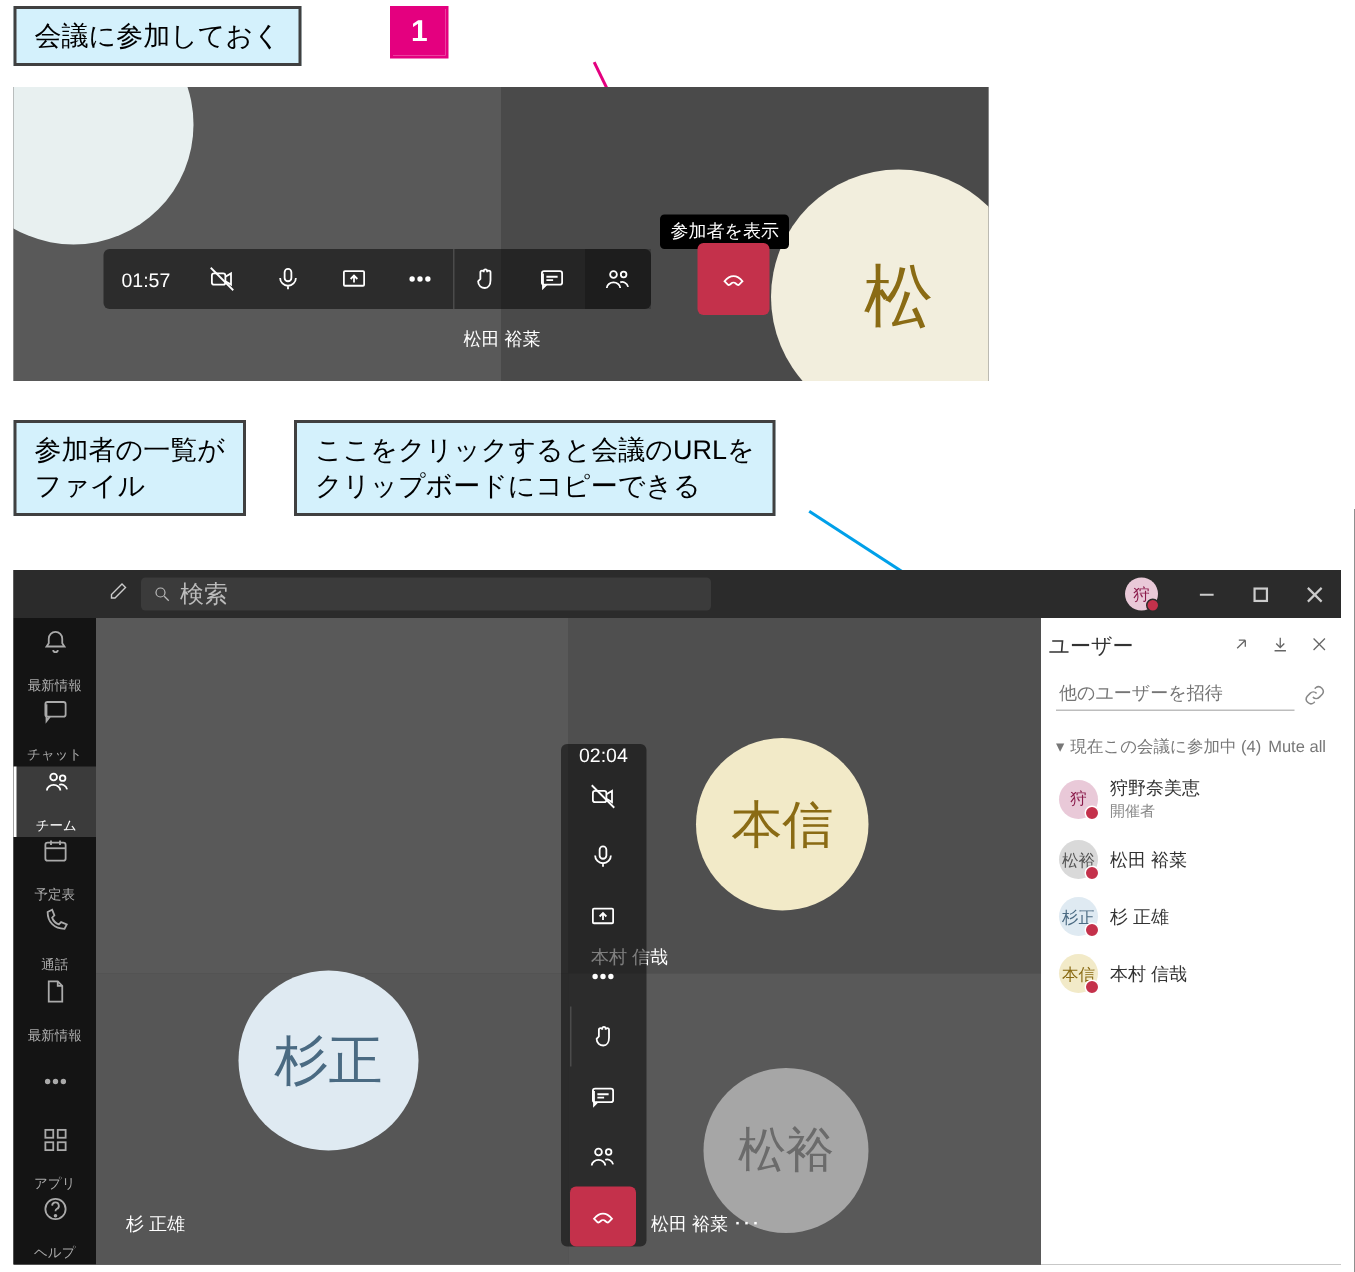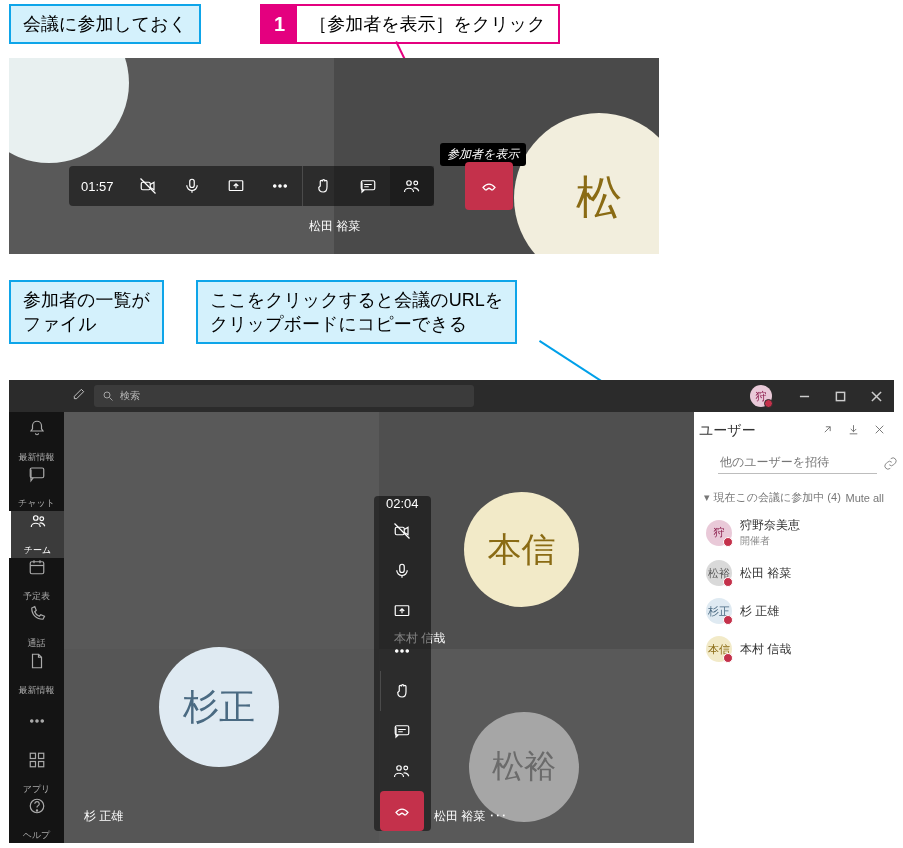--- a/index.html
+++ b/index.html
@@ -1,19 +1,19 @@
 <!DOCTYPE html>
 <html><head>
 <meta charset="utf-8">
 <style>
   * { box-sizing: border-box; margin: 0; padding: 0; }
   body { width: 903px; height: 848px; font-family: "Meiryo", "Yu Gothic", sans-serif; background: #fff; position: relative; }
 
   
-  .blue-box { border: 2px solid #0ea5e9; background: #d4f1fc; color: #000; padding: 6px 12px; font-size: 18px; position: absolute; }
+  .blue-box { border: 2px solid #404040; background: #d4f1fc; color: #000; padding: 6px 12px; font-size: 18px; position: absolute; }
   .step-box { border: 2px solid #e4007f; display: flex; align-items: stretch; position: absolute; background: #fff; }
   .step-num { background: #e4007f; color: #fff; font-size: 20px; font-weight: bold; padding: 4px 12px; display: flex; align-items: center; }
   .step-text { color: #000; font-size: 18px; padding: 6px 12px; display: flex; align-items: center; }
   .pink-line { position: absolute; background: #e4007f; height: 2px; transform-origin: 0 0; }
   .blue-line { position: absolute; background: #00a0e9; height: 2px; transform-origin: 0 0; }
 
   
   .panel1 { position: absolute; left: 9px; top: 58px; width: 650px; height: 196px; background: #3b3b3b; overflow: hidden; }
   .panel1 .tile-left { position: absolute; left: 0; top: 0; width: 325px; height: 196px; background: #595959; }
   .panel1 .tile-right { position: absolute; right: 0; top: 0; width: 325px; height: 196px; background: #4a4a4a; }
@@ -30,21 +30,21 @@
   .hangup.big { width:48px; height:48px; }
   .participants-btn { background: rgba(0,0,0,.2); }
   svg { width: 18px; height: 18px; stroke: #fff; stroke-width: 1.6; fill: none; }
   .caption { position:absolute; color:#fff; font-size:12px; }
 
   
   .panel2 { position: absolute; left: 9px; top: 380px; width: 885px; height: 463px; background: #1f1f1f; }
   .titlebar { height: 32px; background: #2b2b2b; display:flex; align-items:center; }
   .titlebar .spacer { width: 55px; }
   .titlebar .edit { width: 30px; color:#ccc; text-align:center; }
-  .titlebar .search { flex:0 0 380px; height:22px; background:#3b3b3b; border-radius:3px; color:#bbb; font-size:10px; display:flex; align-items:center; padding:0 8px; gap:6px; }
+  .titlebar .search { flex:0 0 380px; height:22px; background:#3b3b3b; border-radius:3px; color:#bbb; font-size:16px; display:flex; align-items:center; padding:0 8px; gap:6px; }
   .titlebar .grow { flex:1; }
   .titlebar .prof { width:22px; height:22px; border-radius:50%; background:#e9c9d8; color:#8a1a4a; font-size:11px; display:flex; align-items:center; justify-content:center; position:relative; margin-right:14px; }
   .titlebar .prof::after{content:"";position:absolute;right:-1px;bottom:-1px;width:7px;height:7px;border-radius:50%;background:#c4314b;border:1.5px solid #2b2b2b;}
   .titlebar .winbtn { width:36px; height:32px; color:#ccc; display:flex; align-items:center; justify-content:center; font-size:12px; }
   .winbtn svg{width:11px;height:11px;}
 
   .rail { position:absolute; left:0; top:32px; bottom:0; width:55px; background:#141414; display:flex; flex-direction:column; align-items:center; padding-top:6px; }
   .rail-item { width:55px; height:48px; display:flex; flex-direction:column; align-items:center; justify-content:center; color:#aaa; font-size:9px; gap:14px; }
   .rail-item.active { background:#3b3b3b; color:#fff; border-left:2px solid #fff; }
   .rail-item svg{width:18px;height:18px;stroke:#aaa;}
@@ -55,58 +55,57 @@
   .stage .q { position:absolute; background:#595959; }
   .sAvatar { position:absolute; border-radius:50%; display:flex; align-items:center; justify-content:center; font-family:serif; }
 
   .panel2 .toolbar { left:310px; bottom:12px;flex-direction:column; }
 
   
   .users { position:absolute; right:0; top:32px; bottom:0; width:200px; background:#fff; color:#333; font-size:12px; }
   .users-head { display:flex; align-items:center; padding:10px 5px 6px; font-size:14px; gap:6px; }
   .users-head .grow{flex:1;}
   .users-head .ic{width:20px;color:#666;text-align:center;}
-  .invite-row { display:flex; align-items:flex-end; margin:4px 24px 12px; gap:6px; }
+  .invite-row { display:flex; align-items:flex-end; margin:4px 10px 12px; gap:6px; }
   .invite { flex:1; height:24px; border:none; border-bottom:1px solid #bdbdbd; color:#888; padding:2px 2px; font-size:12px; background:transparent; }
   .link-chain { color:#888; }
   .sect { display:flex; align-items:center; padding:4px 10px; color:#777; font-size:11px; }
   .sect .grow{flex:1;}
   .plist { padding:2px 4px; }
   .pitem { display:flex; align-items:center; padding:6px 8px; gap:8px; }
   .pava { width:26px; height:26px; border-radius:50%; display:flex; align-items:center; justify-content:center; font-size:11px; position:relative; }
   .pava::after{content:"";position:absolute;right:-1px;bottom:-1px;width:8px;height:8px;border-radius:50%;background:#c4314b;border:1.5px solid #fff;}
   .pname{font-size:12px;color:#333;}
   .prole{font-size:10px;color:#888;}
 </style>
 </head>
 <body>
 
 <div class="blue-box" style="left:9px; top:4px;">会議に参加しておく</div>
 
 <div class="step-box" style="left:260px; top:4px;">
   <div class="step-num">1</div>
-  <div class="step-text">［参加者を表示］をクリック</div>
 </div>
 <div class="pink-line" style="left:397px; top:41px; width:150px; transform:rotate(64deg);"></div>
 
 <div class="blue-box" style="left:9px; top:280px; white-space:pre-line;">参加者の一覧が
 ファイル</div>
 <div class="blue-box" style="left:196px; top:280px; white-space:pre-line;">ここをクリックすると会議のURLを
 クリップボードにコピーできる</div>
 <div class="blue-line" style="left:540px; top:340px; width:400px; transform:rotate(33deg);"></div>
 
 <div class="panel1">
   <div class="tile-left">
     <div class="avatar-left"></div>
   </div>
   <div class="tile-right">
     <div class="avatar-right">松</div>
   </div>
 
-  <div class="tooltip" style="left:431px; top:85px;font-style:italic;">参加者を表示</div>
+  <div class="tooltip" style="left:431px; top:85px;">参加者を表示</div>
 
   <div class="toolbar" style="left:60px; top:108px;">
     <div class="tb-time">01:57</div>
     <div class="tb-btn">
         <svg viewBox="0 0 24 24">
           <rect x="3" y="7" width="12" height="10" rx="2"></rect>
           <path d="M15 10l5-3v10l-5-3"></path>
           <line x1="2" y1="2" x2="22" y2="22"></line>
         </svg>
       </div>

